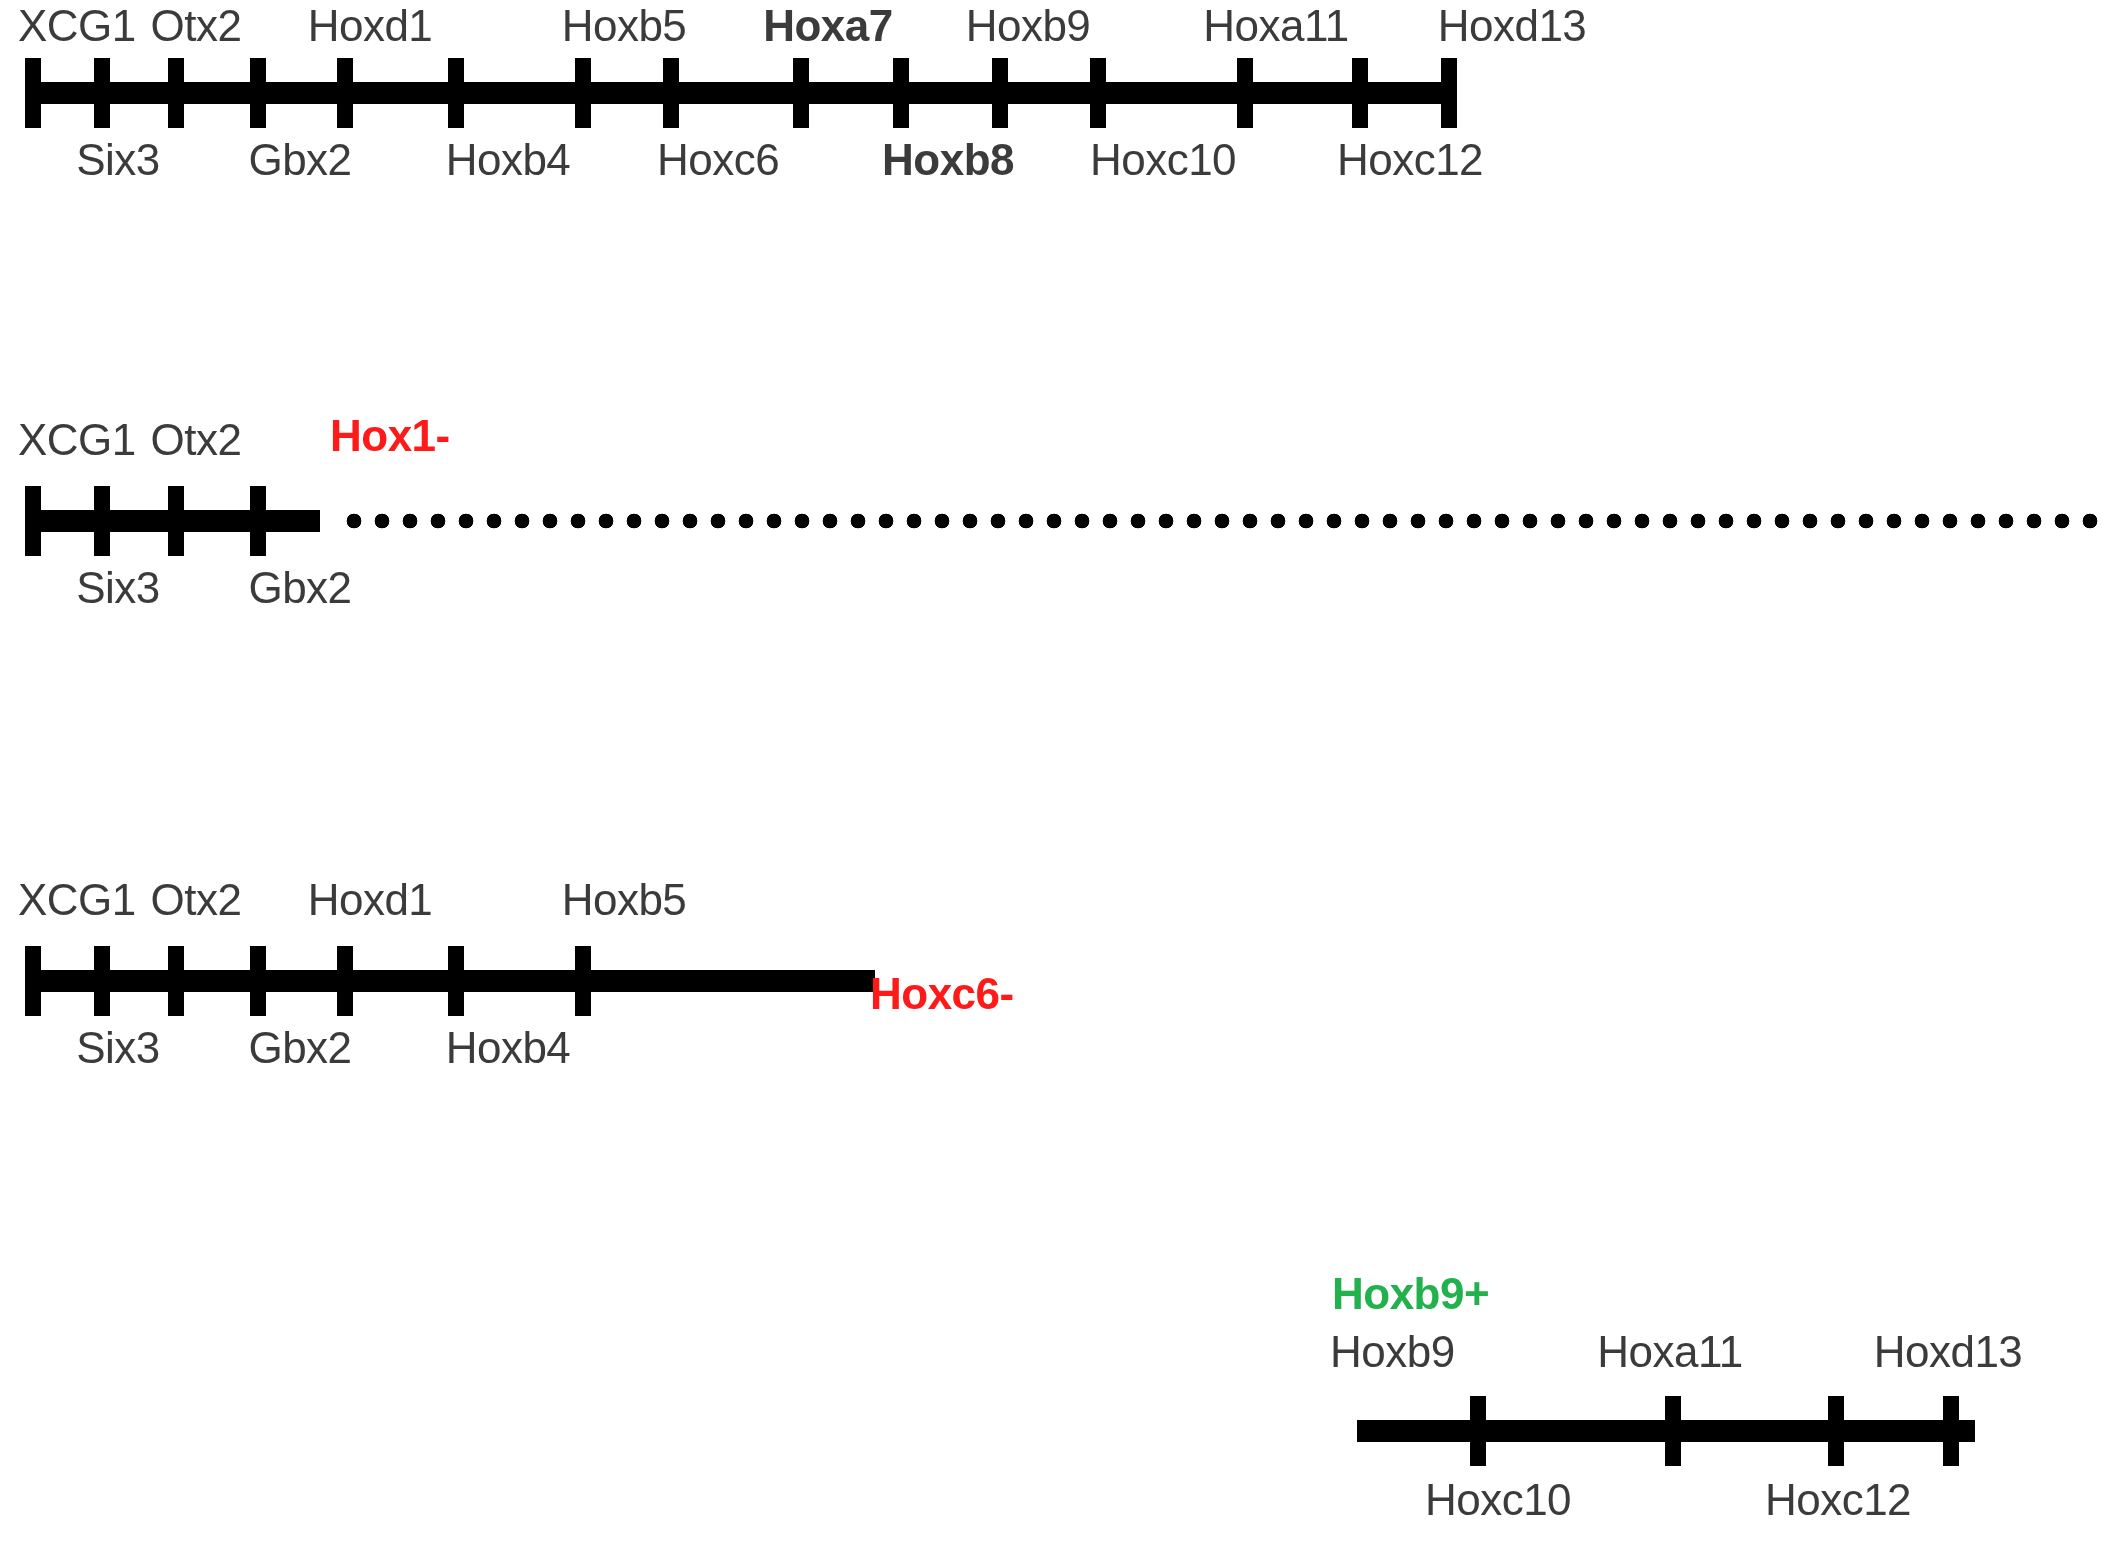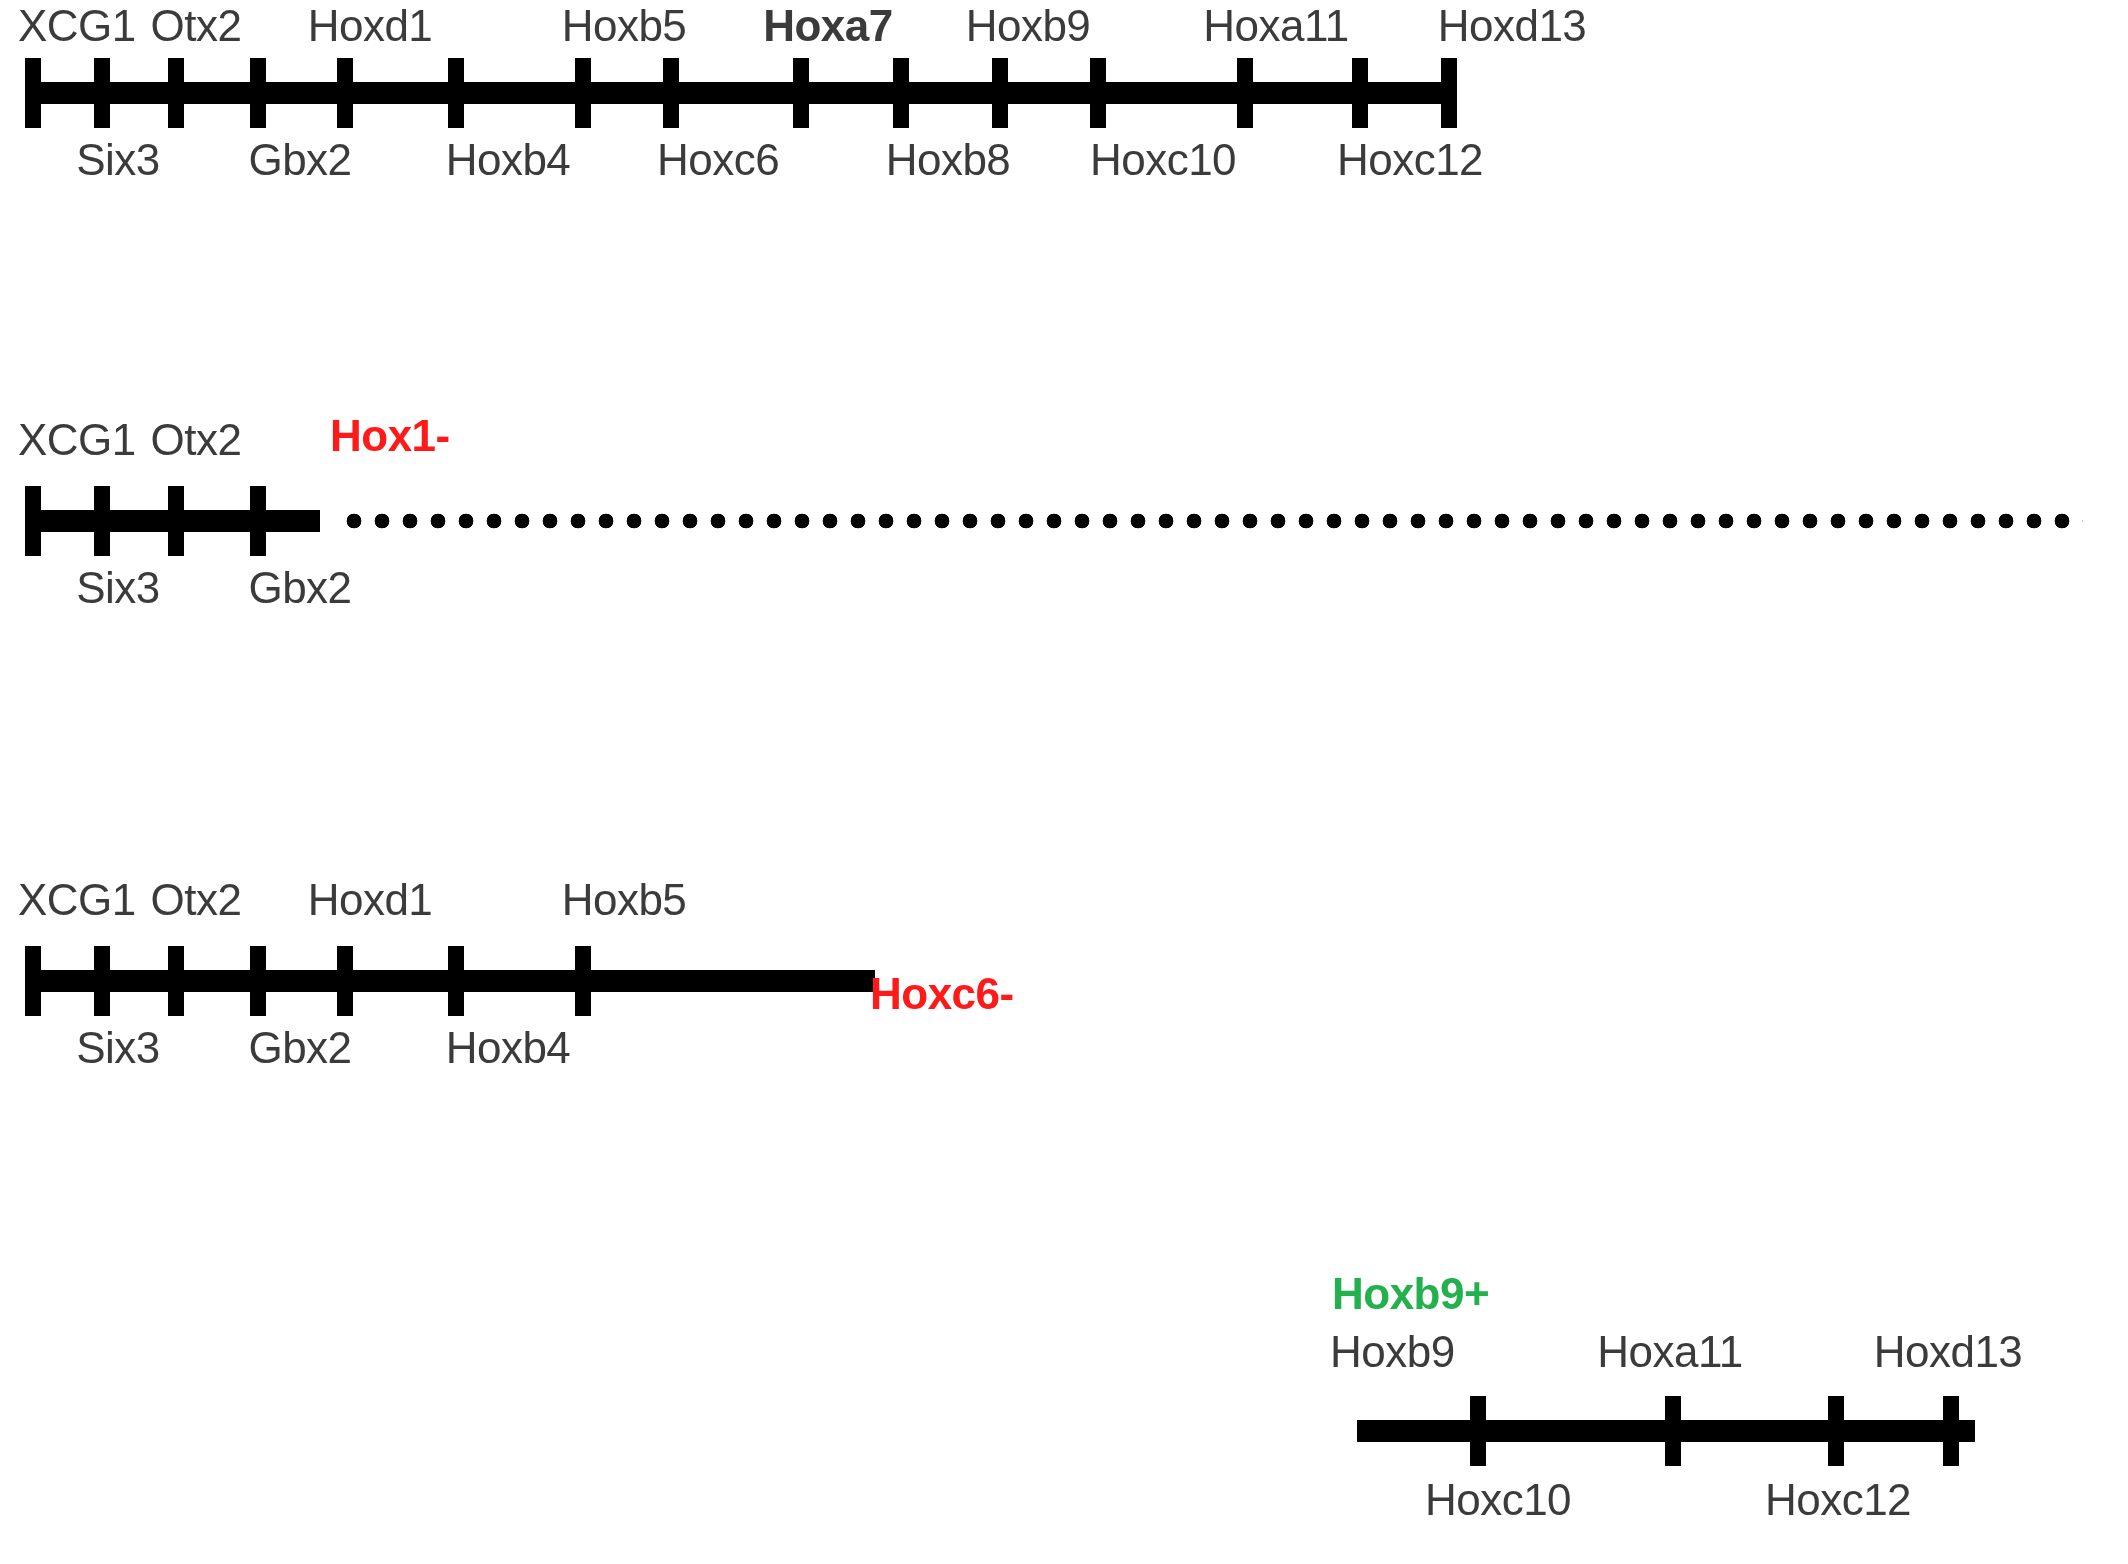--- a/index.html
+++ b/index.html
@@ -9,20 +9,21 @@
   }
   body {
     font-family: "Liberation Sans", sans-serif;
   }
   #stage {
     position: relative;
     width: 2083px;
     height: 1564px;
     background: #ffffff;
     overflow: hidden;
+    padding-left: 15px;
   }
   .row {
     position: absolute;
     left: 0;
     top: 0;
   }
   
   .axis-line {
     position: absolute;
     background: #000000;
@@ -93,21 +94,21 @@
     <div class="tick" style="left:992px;  top:58px; height:70px;"></div>
     <div class="tick" style="left:1090px; top:58px; height:70px;"></div>
     <div class="tick" style="left:1237px; top:58px; height:70px;"></div>
     <div class="tick" style="left:1352px; top:58px; height:70px;"></div>
     <div class="tick" style="left:1441px; top:58px; height:70px;"></div>
 
     <div class="lbl below" style="left:118px; top:138px;">Six3</div>
     <div class="lbl below" style="left:300px; top:138px;">Gbx2</div>
     <div class="lbl below" style="left:508px; top:138px;">Hoxb4</div>
     <div class="lbl below" style="left:718px; top:138px;">Hoxc6</div>
-    <div class="lbl below" style="left:948px; top:138px;">Hoxb8</div>
+    <div class="lbl below" style="left:948px; top:138px;font-weight:bold;">Hoxb8</div>
     <div class="lbl below" style="left:1163px;top:138px;">Hoxc10</div>
     <div class="lbl below" style="left:1410px;top:138px;">Hoxc12</div>
   </div>
 
   <div class="row">
 
     <div class="lbl left0" style="left:18px;  top:418px;">XCG1</div>
     <div class="lbl above" style="left:196px; top:418px;">Otx2</div>
 
     <div class="mark" style="left:330px; top:414px; color:#ff1a1a;">Hox1-</div>

